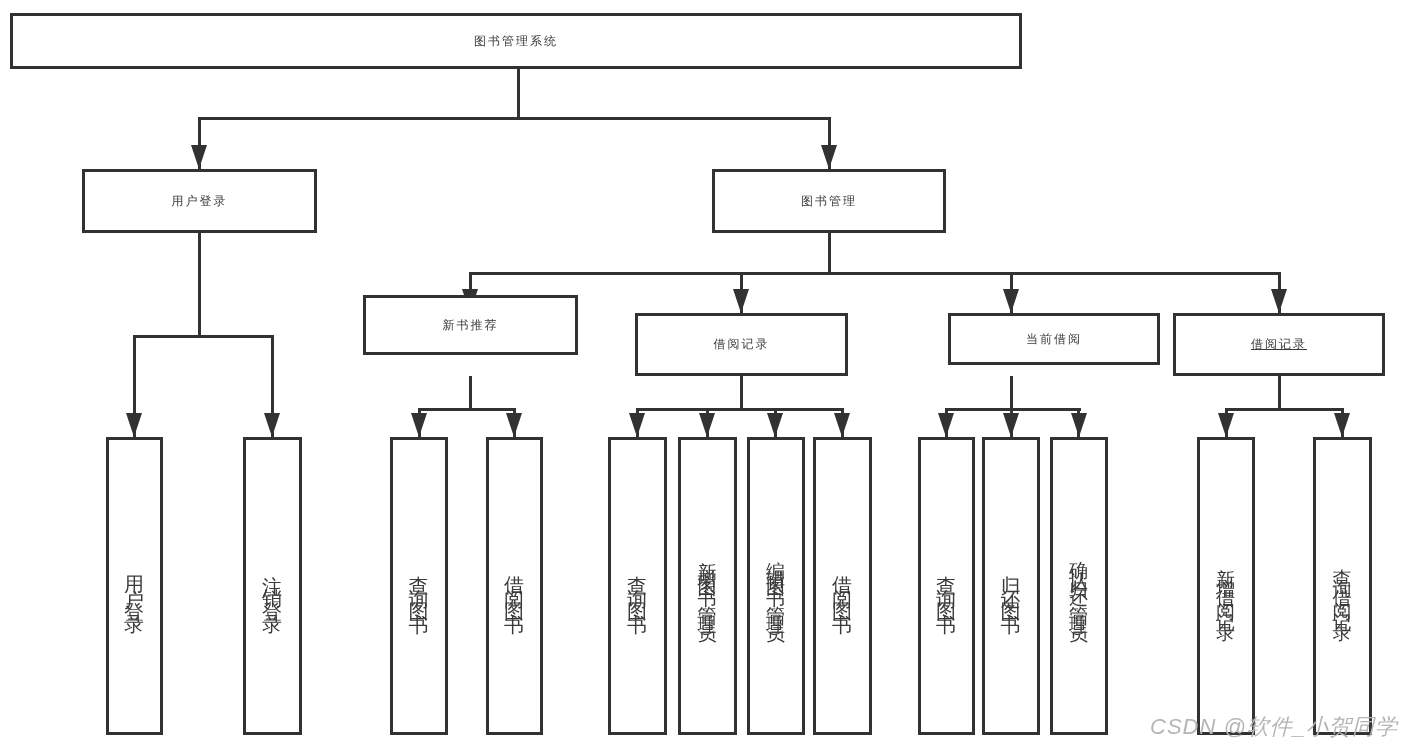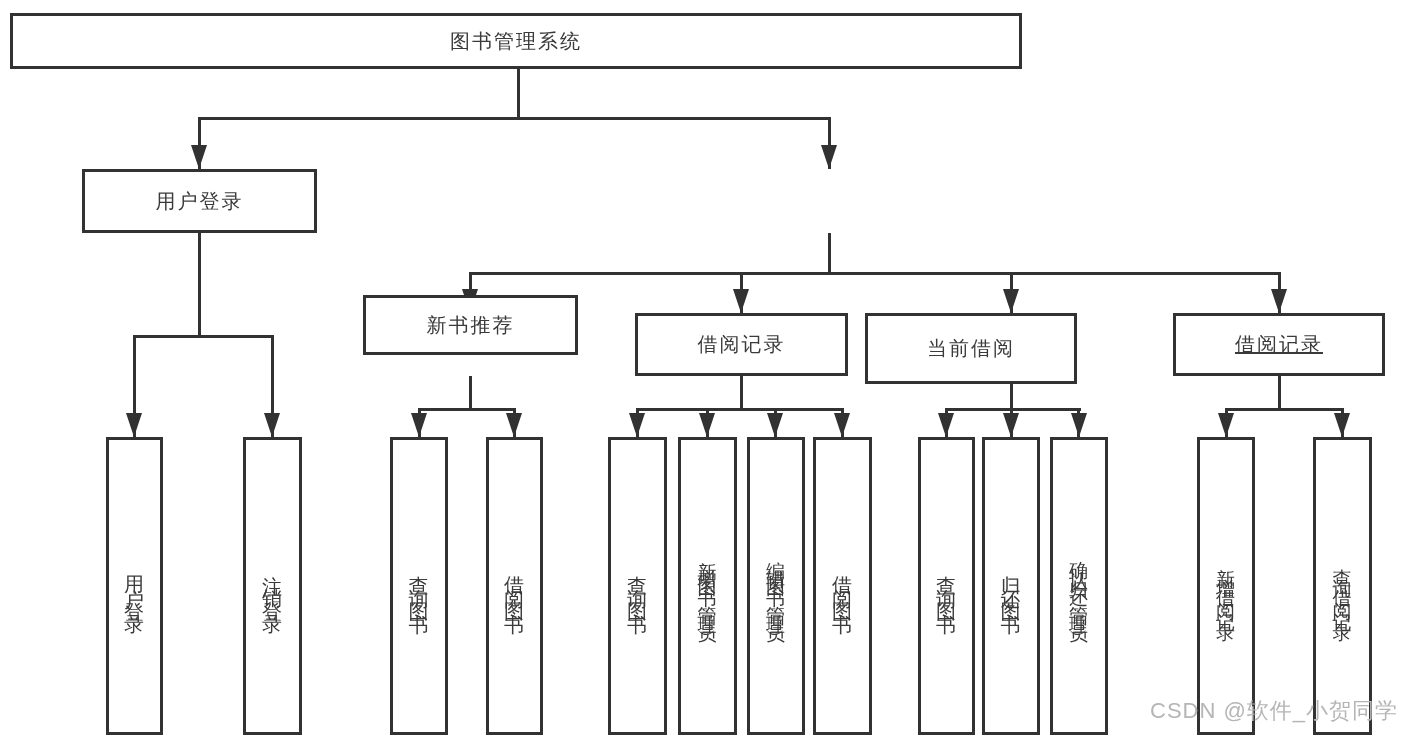--- a/index.html
+++ b/index.html
@@ -11,21 +11,21 @@
   html,body{margin:0;padding:0;background:var(--bg);}
   .canvas{
     position:relative;width:1405px;height:747px;background:var(--bg);
     font-family:"Liberation Sans","DejaVu Sans",sans-serif;
     color:var(--text);overflow:hidden;
   }
   .box{
     position:absolute;box-sizing:border-box;background:#fff;
     border:3px solid var(--line);
     display:flex;align-items:center;justify-content:center;
-    font-size:20px;letter-spacing:2px;color:var(--text);
+    font-size:12px;letter-spacing:2px;color:var(--text);
     white-space:nowrap;
   }
   .leaf{
     position:absolute;top:437px;height:298px;box-sizing:border-box;
     background:#fff;border:3px solid var(--line);
     display:flex;align-items:center;justify-content:center;
   }
   .leaf .vtext{
     writing-mode:vertical-lr;text-orientation:mixed;
     font-size:20px;letter-spacing:13px;line-height:1;color:var(--text);
@@ -35,23 +35,24 @@
   .leaf .vtext.ls9{font-size:19px;letter-spacing:9px;}
   .hl,.vl{position:absolute;background:var(--line);}
   .hl{height:3px;}
   .vl{width:3px;}
   .arrow{
     position:absolute;width:0;height:0;
     border-left:8px solid transparent;border-right:8px solid transparent;
     border-top:24px solid var(--line);
   }
   .watermark{
-    position:absolute;left:1150px;top:696px;z-index:10;
+    position:absolute;left:1150px;top:712px;z-index:10;
     font-size:22px;letter-spacing:1px;color:var(--watermark);
     white-space:nowrap;
+    font-style:italic;
   }
 </style>
 </head>
 <body>
 
 <div class="canvas">
 
   <div class="vl" style="left:517px;top:69px;height:48px;"></div>
   <div class="hl" style="left:198px;top:117px;width:633px;"></div>
   <div class="vl" style="left:198px;top:117px;height:52px;"></div>
@@ -108,26 +109,27 @@
   <div class="hl" style="left:1225px;top:408px;width:119px;"></div>
   <div class="vl" style="left:1225px;top:408px;height:29px;"></div>
   <div class="vl" style="left:1341px;top:408px;height:29px;"></div>
   <div class="arrow" style="left:1218px;top:413px;"></div>
   <div class="arrow" style="left:1334px;top:413px;"></div>
 
   <div class="box" style="left:10px;top:13px;width:1012px;height:56px;">图书管理系统</div>
 
   <div class="box" style="left:82px;top:169px;width:235px;height:64px;">用户登录</div>
 
+  <div class="box" style="left:712px;top:169px;width:234px;height:64px;">图书管理</div>
 
   <div class="box" style="left:363px;top:295px;width:215px;height:60px;">新书推荐</div>
 
   <div class="box" style="left:635px;top:313px;width:213px;height:63px;">借阅记录</div>
 
-  <div class="box" style="left:865px;top:313px;width:212px;height:71px;">当前借阅</div>
+  <div class="box" style="left:948px;top:313px;width:212px;height:52px;">当前借阅</div>
 
   <div class="box" style="left:1173px;top:313px;width:212px;height:63px;text-decoration:underline;">借阅记录</div>
 
   <div class="leaf" style="left:106px;width:57px;">
     <span class="vtext">用户登录</span>
   </div>
   <div class="leaf" style="left:243px;width:59px;">
     <span class="vtext">注销登录</span>
   </div>
 

